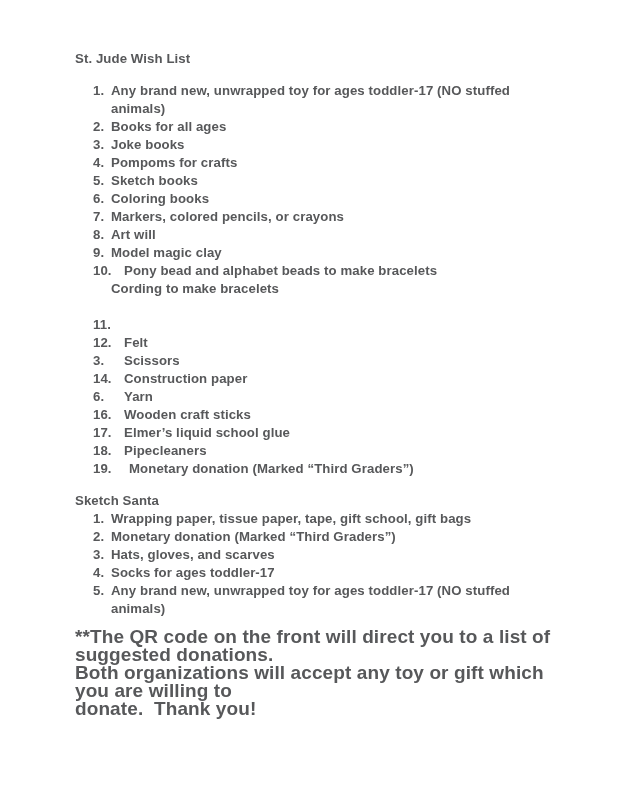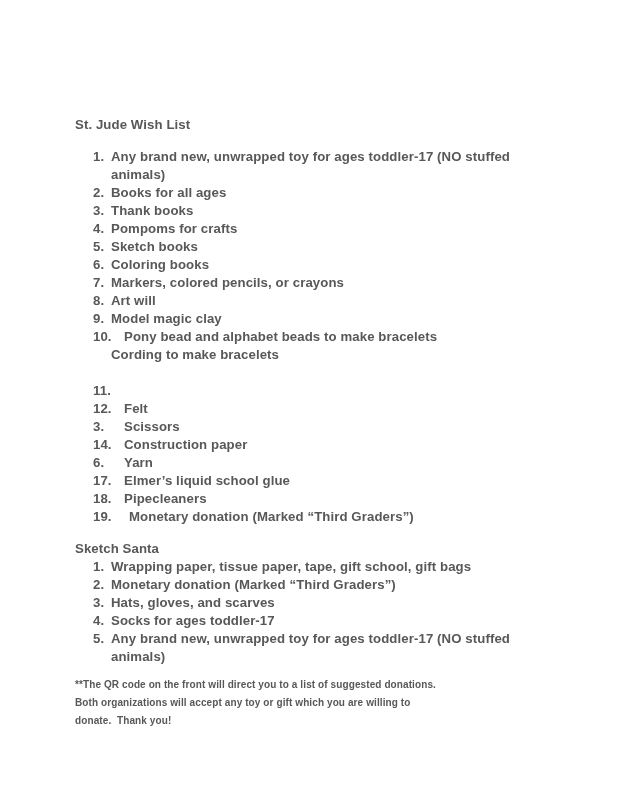--- a/index.html
+++ b/index.html
@@ -8,21 +8,21 @@
     width: 618px;
     height: 800px;
     overflow: hidden;
     font-family: "Liberation Sans", "DejaVu Sans", sans-serif;
     font-weight: 700;
     letter-spacing: 0.1px;
   }
   .page {
     width: 618px;
     height: 800px;
-    padding: 116px 36px 0 75px;
+    padding: 50px 36px 0 75px;
   }
   .heading {
     font-size: 13.2px;
     line-height: 18px;
   }
   .list { margin-left: 18px; }
   .first-list { margin-top: 14px; }
   .section-heading { margin-top: 14px; }
   .li {
     display: flex;
@@ -30,21 +30,21 @@
     font-size: 13.2px;
     line-height: 18px;
   }
   .num { flex: 0 0 auto; min-width: 18px; }
   .num.indent-wide  { min-width: 31px; }
   .num.indent-wide2 { min-width: 36px; }
   .num.indent-none  { min-width: 0; margin-top: 36px; }
   .txt { white-space: pre-wrap; }
   .footer {
     margin-top: 10px;
-    font-size: 10px;
+    font-size: 19px;
     line-height: 18px;
     white-space: pre-wrap;
     max-width: 505px;
   }
 </style>
 </head>
 <body style="background: rgb(255, 255, 255); color: rgb(87, 88, 90);">
 
 <div class="page">
 
@@ -58,21 +58,21 @@
 animals)</span>
       </div>
 
       <div class="li">
         <span class="num indent-normal">2.</span>
         <span class="txt">Books for all ages</span>
       </div>
 
       <div class="li">
         <span class="num indent-normal">3.</span>
-        <span class="txt">Thank books</span>
+        <span class="txt">Joke books</span>
       </div>
 
       <div class="li">
         <span class="num indent-normal">4.</span>
         <span class="txt">Pompoms for crafts</span>
       </div>
 
       <div class="li">
         <span class="num indent-normal">5.</span>
         <span class="txt">Sketch books</span>
@@ -121,20 +121,24 @@
       <div class="li">
         <span class="num indent-wide">14.</span>
         <span class="txt">Construction paper</span>
       </div>
 
       <div class="li">
         <span class="num indent-wide">6.</span>
         <span class="txt">Yarn</span>
       </div>
 
+      <div class="li">
+        <span class="num indent-wide">16.</span>
+        <span class="txt">Wooden craft sticks</span>
+      </div>
 
       <div class="li">
         <span class="num indent-wide">17.</span>
         <span class="txt">Elmer’s liquid school glue</span>
       </div>
 
       <div class="li">
         <span class="num indent-wide">18.</span>
         <span class="txt">Pipecleaners</span>
       </div>

